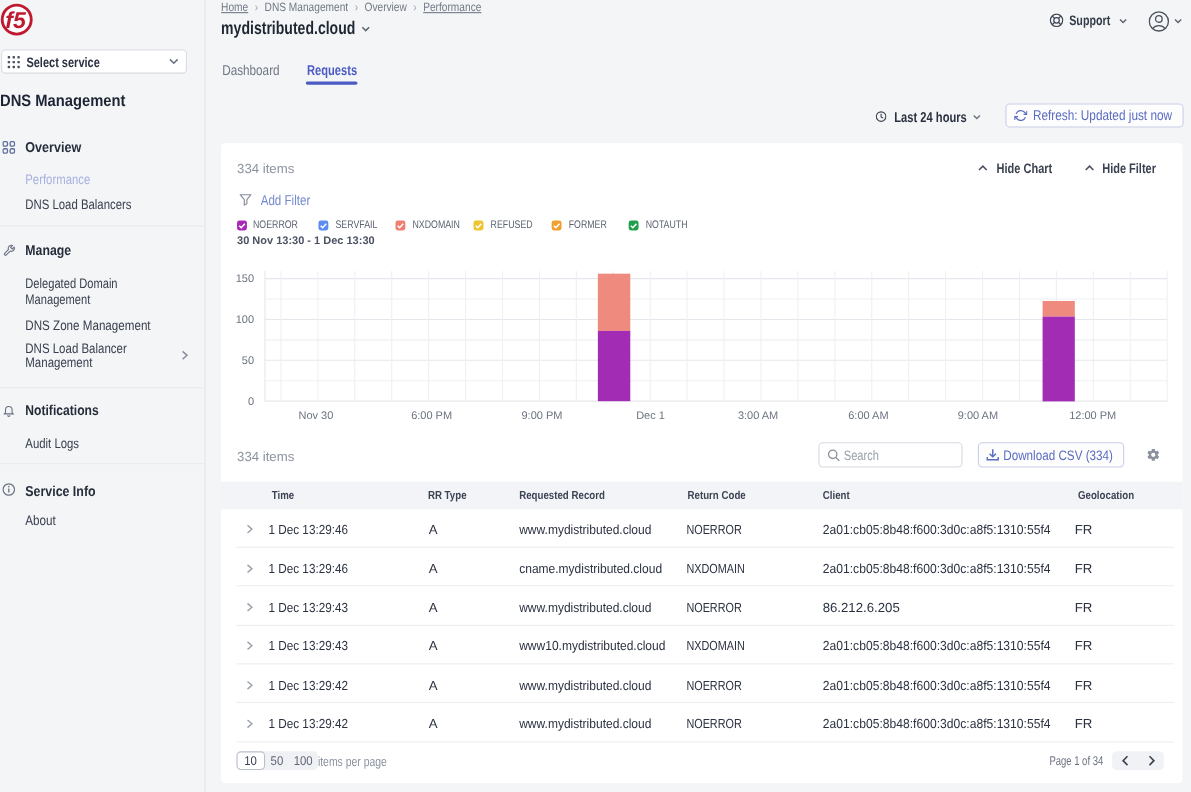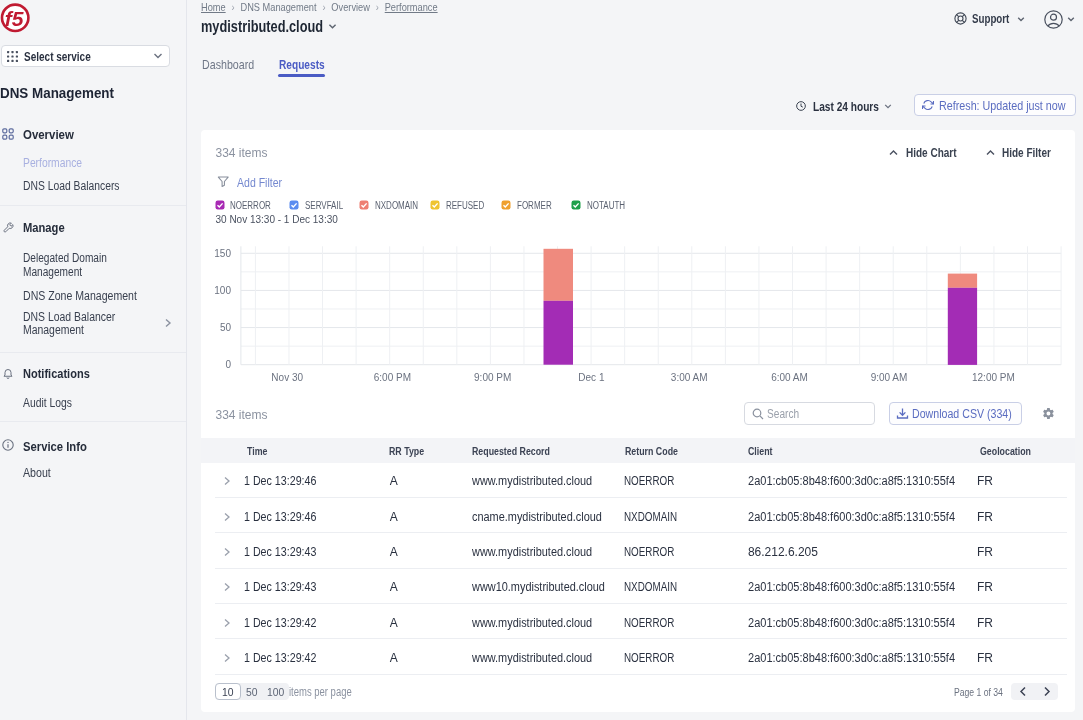--- a/index.html
+++ b/index.html
@@ -253,21 +253,21 @@
     <div class="t" style="left:200.6px; top:25.5px; font-size:16.5px; font-weight:bold; color:#1e2633; transform:translateY(-50%) scaleX(0.774);">mydistributed.cloud</div>
     <div class="t" style="left:971.8px; top:18.5px; font-size:12.5px; font-weight:bold; color:#333b4a; transform:translateY(-50%) scaleX(0.78);">Support</div>
     <div class="t" style="left:201.8px; top:63.5px; font-size:13px; font-weight:normal; color:#6e7686; transform:translateY(-50%) scaleX(0.82);">Dashboard</div>
     <div class="t" style="left:278.5px; top:63.5px; font-size:13px; font-weight:bold; color:#4a5bc4; transform:translateY(-50%) scaleX(0.78);">Requests</div>
     <div class="t" style="left:812.5px; top:105.5px; font-size:13px; font-weight:bold; color:#2a3140; transform:translateY(-50%) scaleX(0.78);">Last 24 hours</div>
     <div class="t" style="left:939px; top:104.8px; font-size:13px; font-weight:normal; color:#5a6cc0; transform:translateY(-50%) scaleX(0.826);">Refresh: Updated just now</div>
     <div class="t" style="left:215.5px; top:153px; font-size:12px; font-weight:normal; color:#8b92a0; transform:translateY(-50%) scaleX(1);">334 items</div>
     <div class="t" style="left:905.5px; top:152.5px; font-size:12.5px; font-weight:bold; color:#3a4250; transform:translateY(-50%) scaleX(0.8);">Hide Chart</div>
     <div class="t" style="left:1002px; top:152.5px; font-size:12.5px; font-weight:bold; color:#3a4250; transform:translateY(-50%) scaleX(0.8);">Hide Filter</div>
     <div class="t" style="left:236.5px; top:181.5px; font-size:13px; font-weight:normal; color:#7488cf; transform:translateY(-50%) scaleX(0.81);">Add Filter</div>
-    <div class="t" style="left:215.5px; top:219px; font-size:10px; font-weight:normal; color:#4a5160; transform:translateY(-50%) scaleX(1);text-align:center;">30 Nov 13:30 - 1 Dec 13:30</div>
+    <div class="t" style="left:215.5px; top:219px; font-size:10px; font-weight:bold; color:#4a5160; transform:translateY(-50%) scaleX(1);text-align:center;">30 Nov 13:30 - 1 Dec 13:30</div>
     <div class="t" style="left:215.5px; top:414.5px; font-size:12px; font-weight:normal; color:#8b92a0; transform:translateY(-50%) scaleX(1);">334 items</div>
     <div class="t" style="left:767px; top:413.5px; font-size:12.5px; font-weight:normal; color:#9aa0ab; transform:translateY(-50%) scaleX(0.81);">Search</div>
     <div class="t" style="left:912px; top:413.5px; font-size:12.5px; font-weight:normal; color:#5a6cc0; transform:translateY(-50%) scaleX(0.85);">Download CSV (334)</div>
     <div class="t" style="left:246.5px; top:450.5px; font-size:10.5px; font-weight:bold; color:#3c4354; transform:translateY(-50%) scaleX(0.84);">Time</div>
     <div class="t" style="left:389.3px; top:450.5px; font-size:10.5px; font-weight:bold; color:#3c4354; transform:translateY(-50%) scaleX(0.84);">RR Type</div>
     <div class="t" style="left:471.5px; top:450.5px; font-size:10.5px; font-weight:bold; color:#3c4354; transform:translateY(-50%) scaleX(0.84);">Requested Record</div>
     <div class="t" style="left:624.5px; top:450.5px; font-size:10.5px; font-weight:bold; color:#3c4354; transform:translateY(-50%) scaleX(0.84);">Return Code</div>
     <div class="t" style="left:747.9px; top:450.5px; font-size:10.5px; font-weight:bold; color:#3c4354; transform:translateY(-50%) scaleX(0.84);">Client</div>
     <div class="t" style="left:980.3px; top:450.5px; font-size:10.5px; font-weight:bold; color:#3c4354; transform:translateY(-50%) scaleX(0.84);">Geolocation</div>
   </div>

